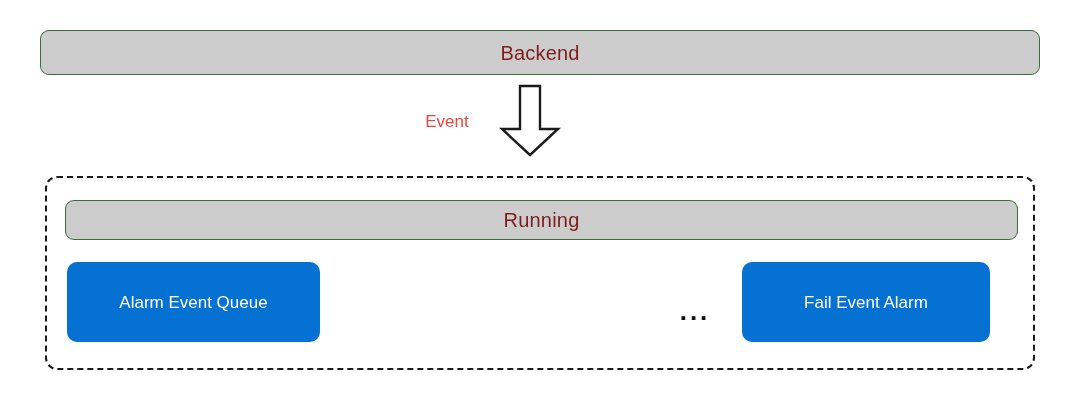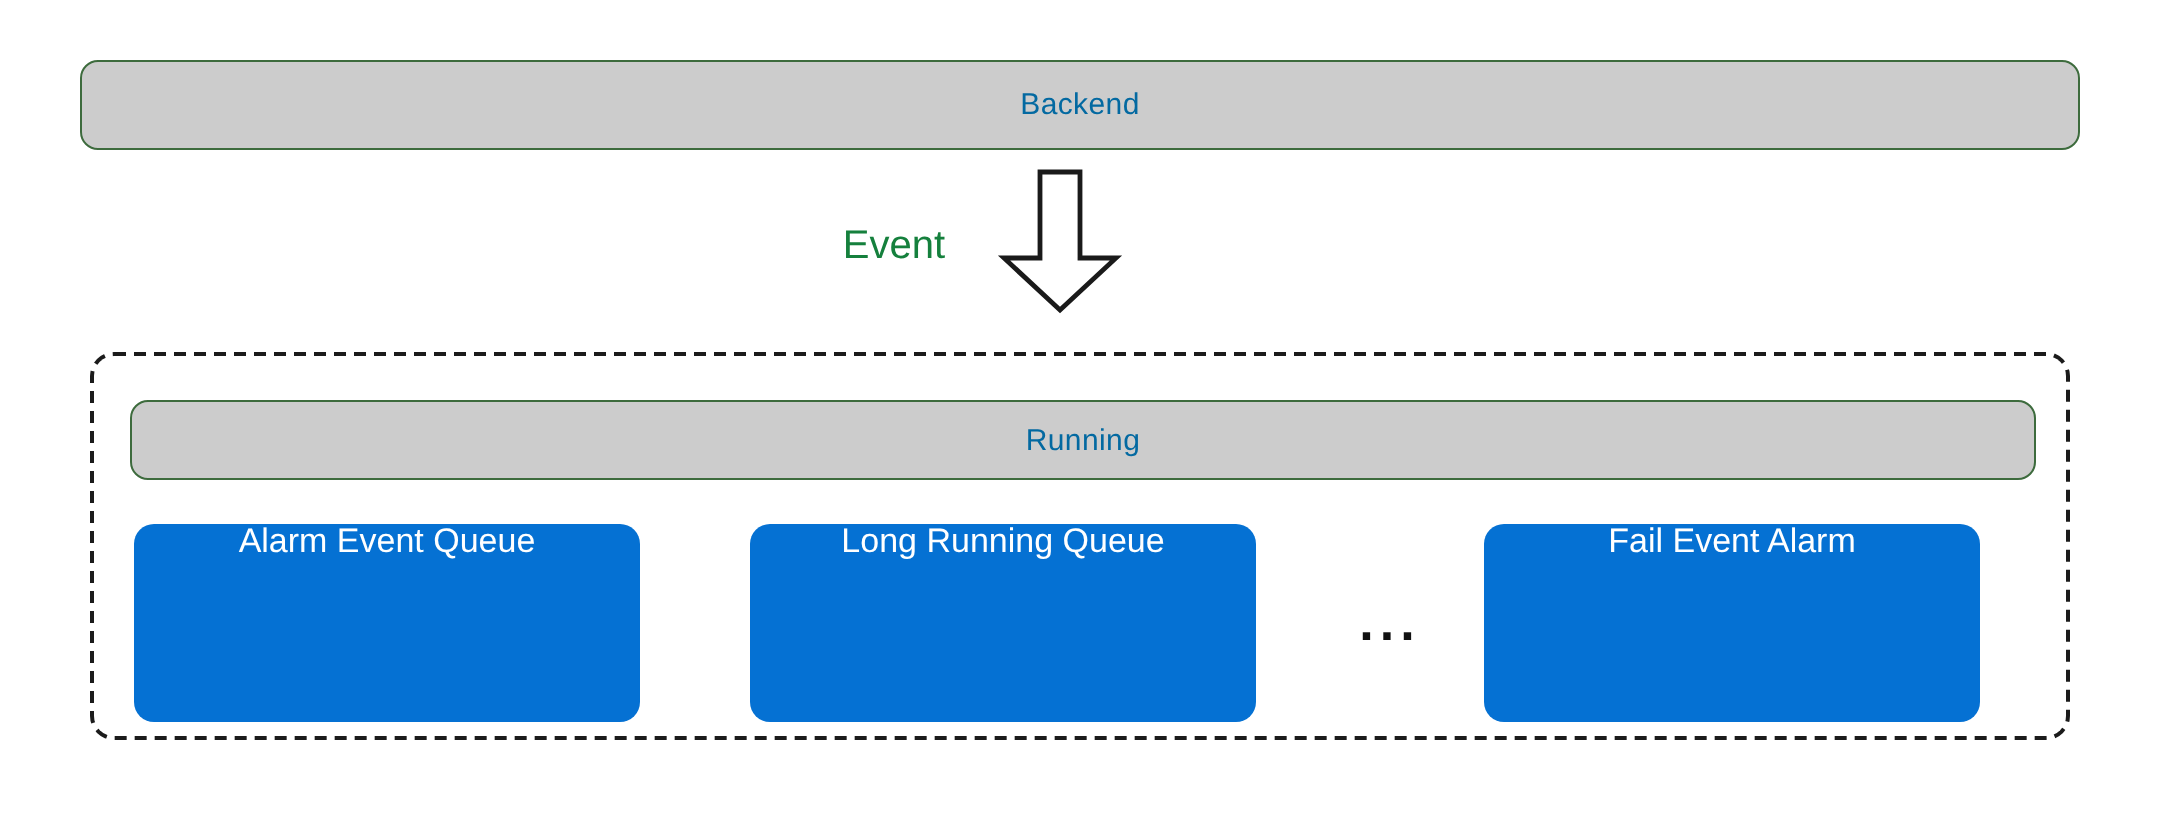--- a/index.html
+++ b/index.html
@@ -24,22 +24,22 @@
     position: absolute;
     background: #cccccc;
     border: 1.6px solid #3d6b3d;
     border-radius: 9px;
     box-sizing: border-box;
     display: flex;
     align-items: center;
     justify-content: center;
   }
   .node-grey .label {
-    color: #0369a1;
-    font-size: 15px;
+    color: #7f1d1d;
+    font-size: 20px;
     font-family: "Liberation Sans", sans-serif;
     letter-spacing: 0.2px;
     line-height: 1;
     white-space: nowrap;
   }
 
   
   #backend-box {
     left: 40px;
     top: 30px;
@@ -47,22 +47,22 @@
     height: 45px;
   }
 
   
   #event-label {
     position: absolute;
     left: 414px;
     top: 113px;
     width: 66px;
     text-align: center;
-    color: #15803d;
-    font-size: 20px;
+    color: #ef4444;
+    font-size: 17px;
     font-family: "Liberation Sans", sans-serif;
     line-height: 1;
     white-space: nowrap;
   }
   #event-arrow {
     position: absolute;
     left: 498px;
     top: 84px;
     width: 64px;
     height: 74px;
@@ -85,25 +85,26 @@
     left: 65px;
     top: 200px;
     width: 953px;
     height: 40px;
   }
 
   
   .queue-card {
     position: absolute;
     top: 262px;
-    height: 99px;
+    height: 80px;
     background: #0571d3;
     border-radius: 10px;
     box-sizing: border-box;
     display: flex;
+    align-items: center;
     justify-content: center;
   }
   .queue-card .label {
     color: #ffffff;
     font-size: 17px;
     font-family: "Liberation Sans", sans-serif;
     line-height: 1;
     white-space: nowrap;
   }
   #queue-card-0 { left: 67px;  width: 253px; }
@@ -145,23 +146,20 @@
   <div id="queue-group"></div>
 
   <div class="node-grey" id="thrift-box">
     <span class="label">Running</span>
   </div>
 
   <div class="queue-card" id="queue-card-0">
     <span class="label">Alarm Event Queue</span>
   </div>
 
-  <div class="queue-card" id="queue-card-1">
-    <span class="label">Long Running Queue</span>
-  </div>
 
   <div id="queue-ellipsis">...</div>
 
   <div class="queue-card" id="queue-card-2">
     <span class="label">Fail Event Alarm</span>
   </div>
 
 </div>
 
 </body></html>

